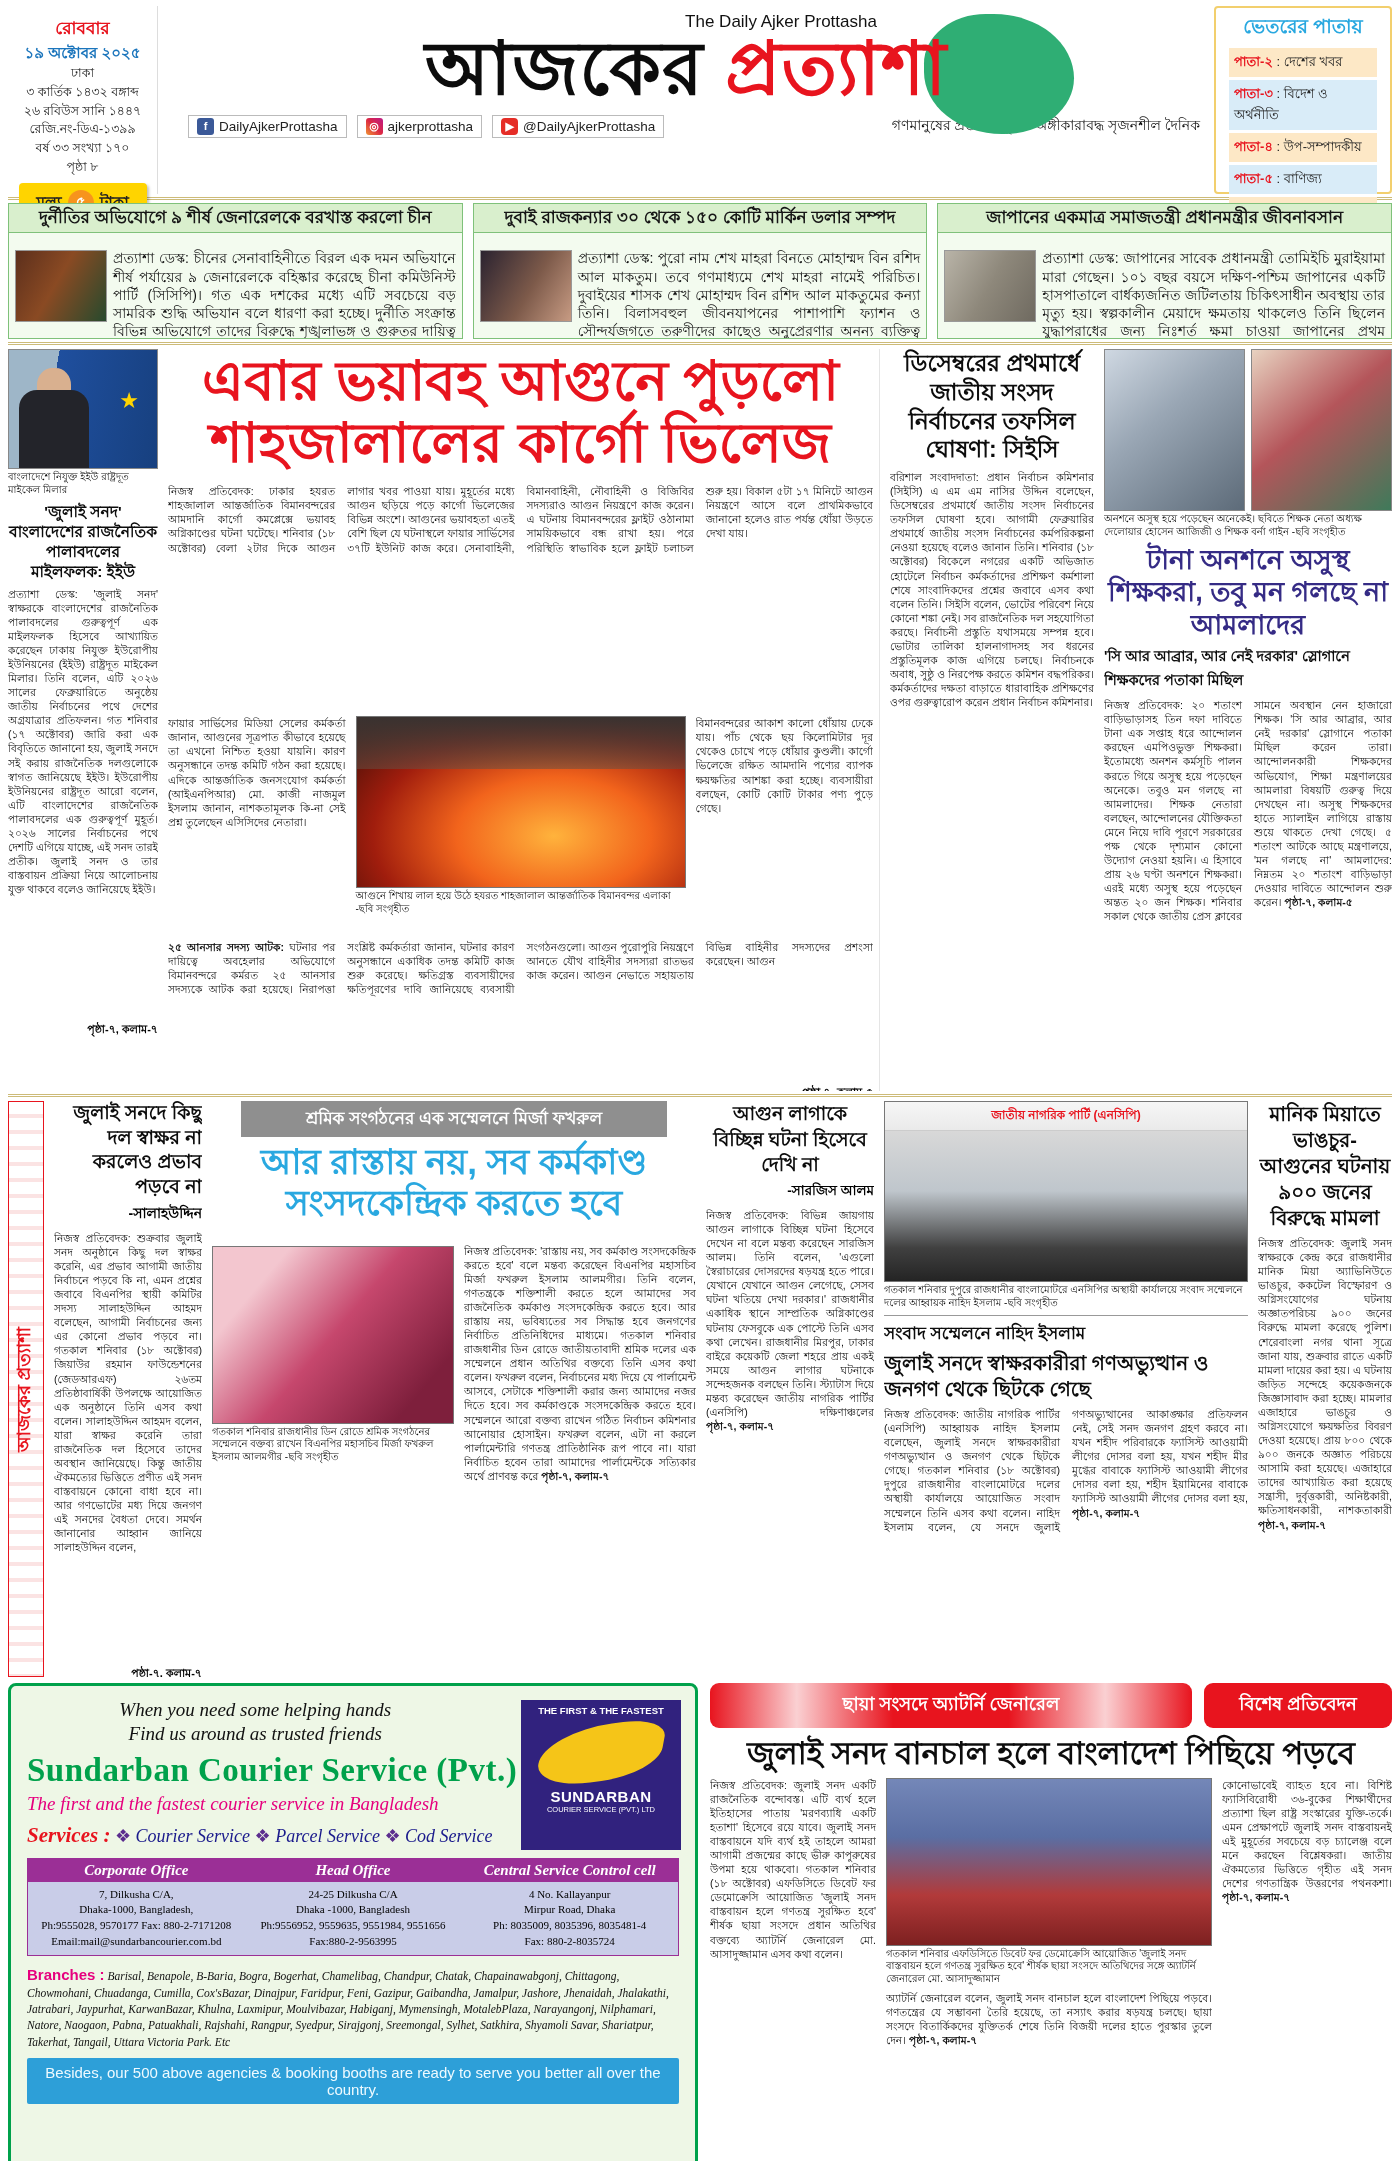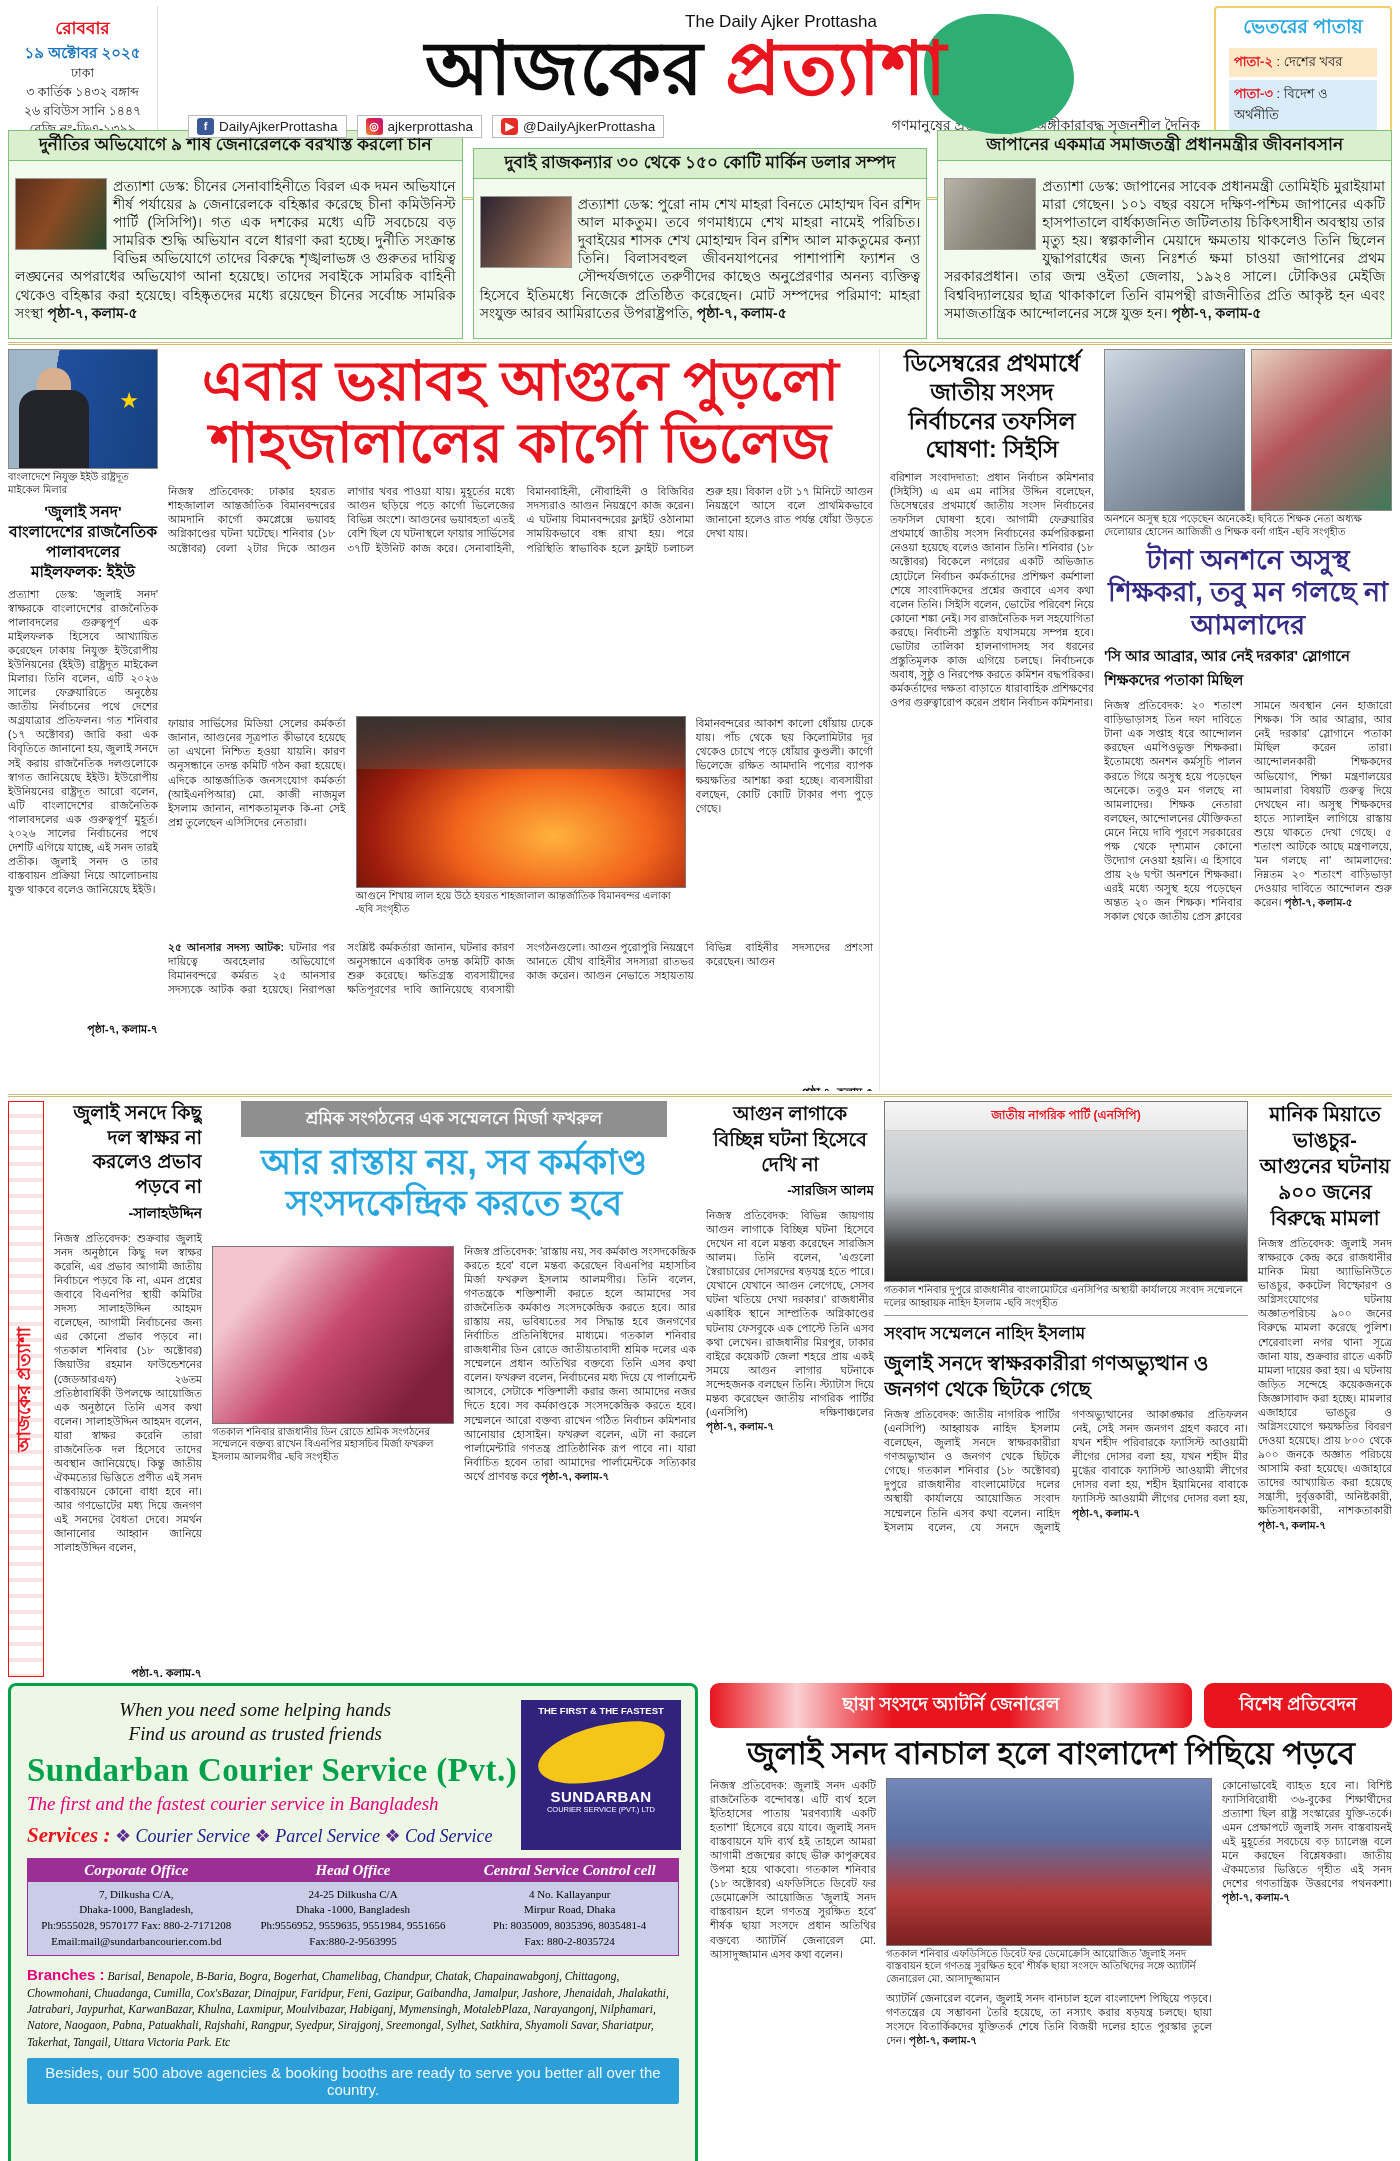--- a/index.html
+++ b/index.html
@@ -26,21 +26,21 @@
   .tagline { margin-left:auto; font-size:14px; color:#111; padding-right:4px; }
   .indexbox { width:178px; border:2px solid #f2cf6d; border-radius:4px; padding:4px 13px; }
   .indexbox .ttl { color:#29a8e0; font-weight:bold; font-size:19px; text-align:center; margin-bottom:4px; }
   .idx-item { font-size:13px; padding:4px 5px; margin-bottom:3px; color:#222; }
   .idx-item:nth-child(odd) { background:#fde8c6; } .idx-item:nth-child(even) { background:#d9ecf8; }
   .idx-item b { color:#e8141e; font-weight:bold; }
 
   .rule { border:0; border-top:3px double #cdbb78; margin:3px 0; }
 
   
-  .topstories { display:flex; gap:10px; height:136px;align-items:flex-end; }
+  .topstories { display:flex; gap:10px; height:136px; }
   .tstory { flex:1; border:1px solid #7fc17a; background:#f3fbef; display:flex; flex-direction:column; }
   .tstory h2 { background:#d9efcd; border-bottom:1px solid #7fc17a; color:#161616; font-size:17px; text-align:center; padding:4px 2px; line-height:1.2; }
   .tstory .tbody { padding:16px 6px; font-size:14px; line-height:1.3; text-align:justify; color:#111; overflow:hidden; flex:1; }
   .tstory .ph { float:left; width:92px; height:72px; margin:1px 6px 2px 0; border:1px solid #999; }
   .ph1 { background:linear-gradient(120deg,#5c2f1c,#8a4a23 45%,#274a2d); }
   .ph2 { background:linear-gradient(120deg,#2b2330,#7d5a4a 55%,#c79b83); }
   .ph3 { background:linear-gradient(120deg,#b9b4a8,#8e887b 50%,#6f6a60); }
   .jump { font-weight:bold; white-space:nowrap; }
 
   

